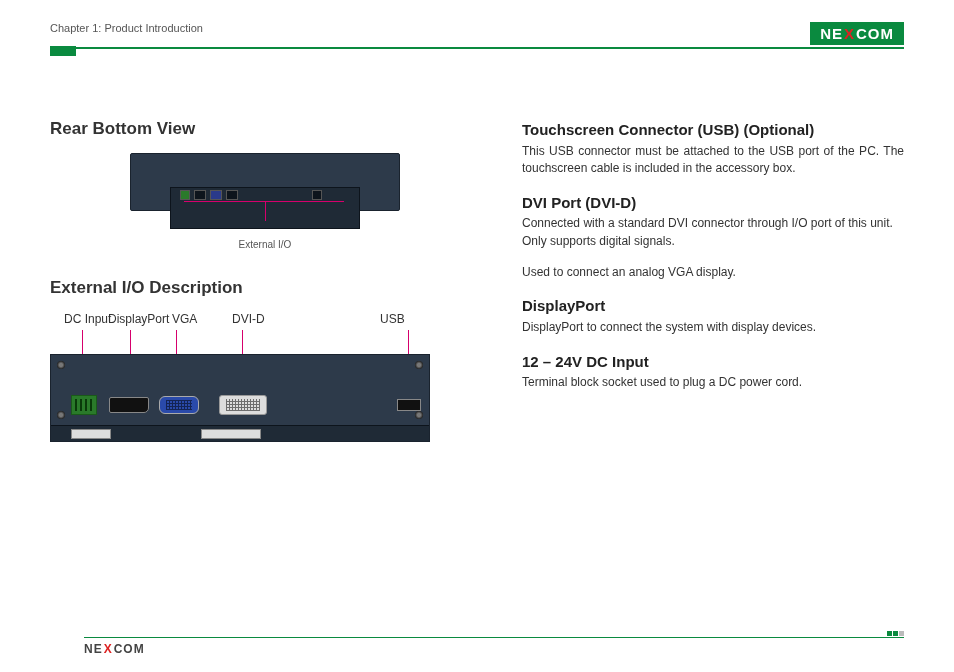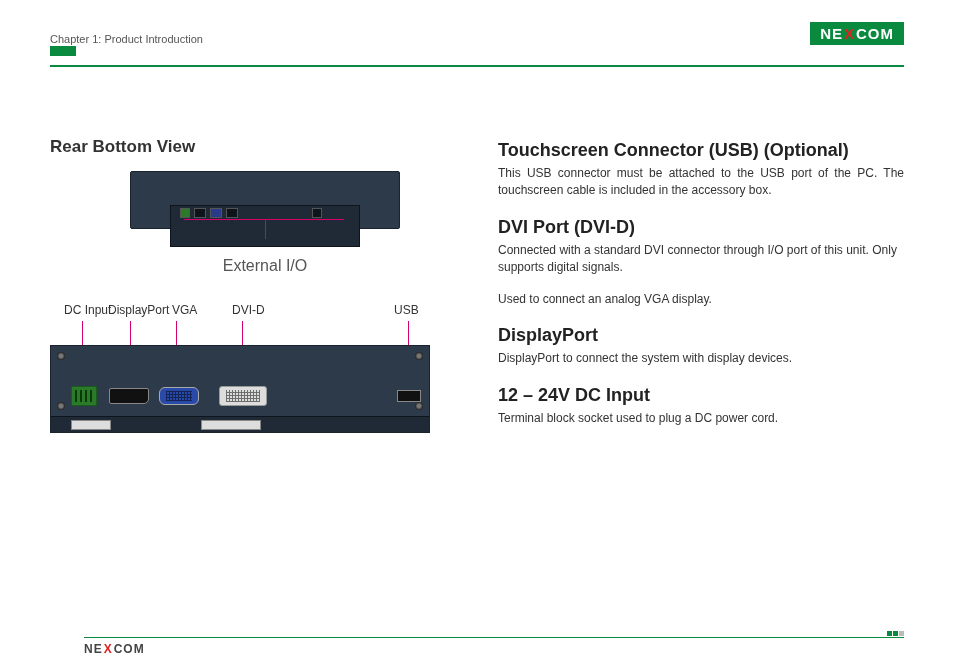--- a/index.html
+++ b/index.html
@@ -10,24 +10,24 @@
     background: #fff;
     position: relative;
     color: #222;
   }
   .page {
     padding: 22px 50px 0 50px;
   }
   .header-row {
     display: flex;
     justify-content: space-between;
-    align-items: flex-end;
+    align-items: flex-start;
     font-size: 11px;
     color: #555;
-    margin-bottom: 20px;
+    margin-bottom: 2px;
     gap: 42px;
   }
   .brand-logo {
     background: #0a8a3f;
     color: #fff;
     font-weight: bold;
     font-size: 15px;
     padding: 3px 10px;
     letter-spacing: 1px;
     display: inline-flex;
@@ -42,21 +42,21 @@
   .header-tab {
     position: absolute;
     left: 50px;
     top: 46px;
     width: 26px;
     height: 10px;
     background: #0a8a3f;
   }
   .content {
     display: flex;
-    gap: 18px;
+    gap: 42px;
     margin-top: 70px;
   }
   .left-col { width: 430px; }
   .right-col { flex: 1; font-size: 12px; line-height: 1.45; }
   h2 {
     font-size: 17px;
     font-weight: bold;
     color: #333;
     margin-bottom: 14px;
   }
@@ -94,40 +94,40 @@
   .mini-port.blue { background: #2a3a8a; }
   .mini-port.usb { width: 10px; margin-left: 70px; }
   .callout-line {
     position: absolute;
     background: #d6006c;
   }
   .fig1 .stem { left: 50%; top: 48px; width: 1px; height: 20px; }
   .fig1 .hbar { left: 54px; top: 48px; height: 1px; width: 160px; }
   .fig1-caption {
     text-align: center;
-    font-size: 16px;
+    font-size: 10px;
     color: #555;
     margin-bottom: 28px;
   }
 
   .fig2-labels {
     display: flex;
     font-size: 12px;
     color: #333;
     margin-bottom: 4px;
     position: relative;
     height: 14px;
     width: 380px;
   }
   .fig2-labels span { position: absolute; }
   .l-dc { left: 14px; }
   .l-dp { left: 58px; }
   .l-vga { left: 116px; margin-left: 6px; }
   .l-dvi { left: 182px; }
-  .l-usb { left: 344px; }
+  .l-usb { left: 330px; }
 
   .fig2 {
     width: 380px;
     height: 120px;
     position: relative;
     margin-bottom: 10px;
   }
   .fig2-lines {
     position: absolute;
     top: 0; left: 0; right: 0; height: 38px;
@@ -215,21 +215,21 @@
     position: absolute;
     bottom: 2px;
     height: 10px;
     background: #ddd;
     border: 1px solid #888;
   }
   .bl1 { left: 20px; width: 40px; }
   .bl2 { left: 150px; width: 60px; }
 
   .right-col h3 {
-    font-size: 18px;
+    font-size: 15px;
     font-weight: bold;
     margin-bottom: 2px;
     color: #222;
   }
   .right-col p { margin-bottom: 14px; color: #333; }
   .right-col p.justify { text-align: justify; }
 
   .footer {
     position: absolute;
     bottom: 14px;
@@ -297,20 +297,21 @@
           <span class="mini-port"></span>
           <span class="mini-port blue"></span>
           <span class="mini-port"></span>
           <span class="mini-port usb"></span>
         </div>
         <div class="callout-line hbar"></div>
         <div class="callout-line stem"></div>
       </div>
       <div class="fig1-caption">External I/O</div>
 
+      <h2>External I/O Description</h2>
 
       <div class="fig2-labels">
         <span class="l-dc">DC Input</span>
         <span class="l-dp">DisplayPort</span>
         <span class="l-vga">VGA</span>
         <span class="l-dvi">DVI-D</span>
         <span class="l-usb">USB</span>
       </div>
 
       <div class="fig2">

